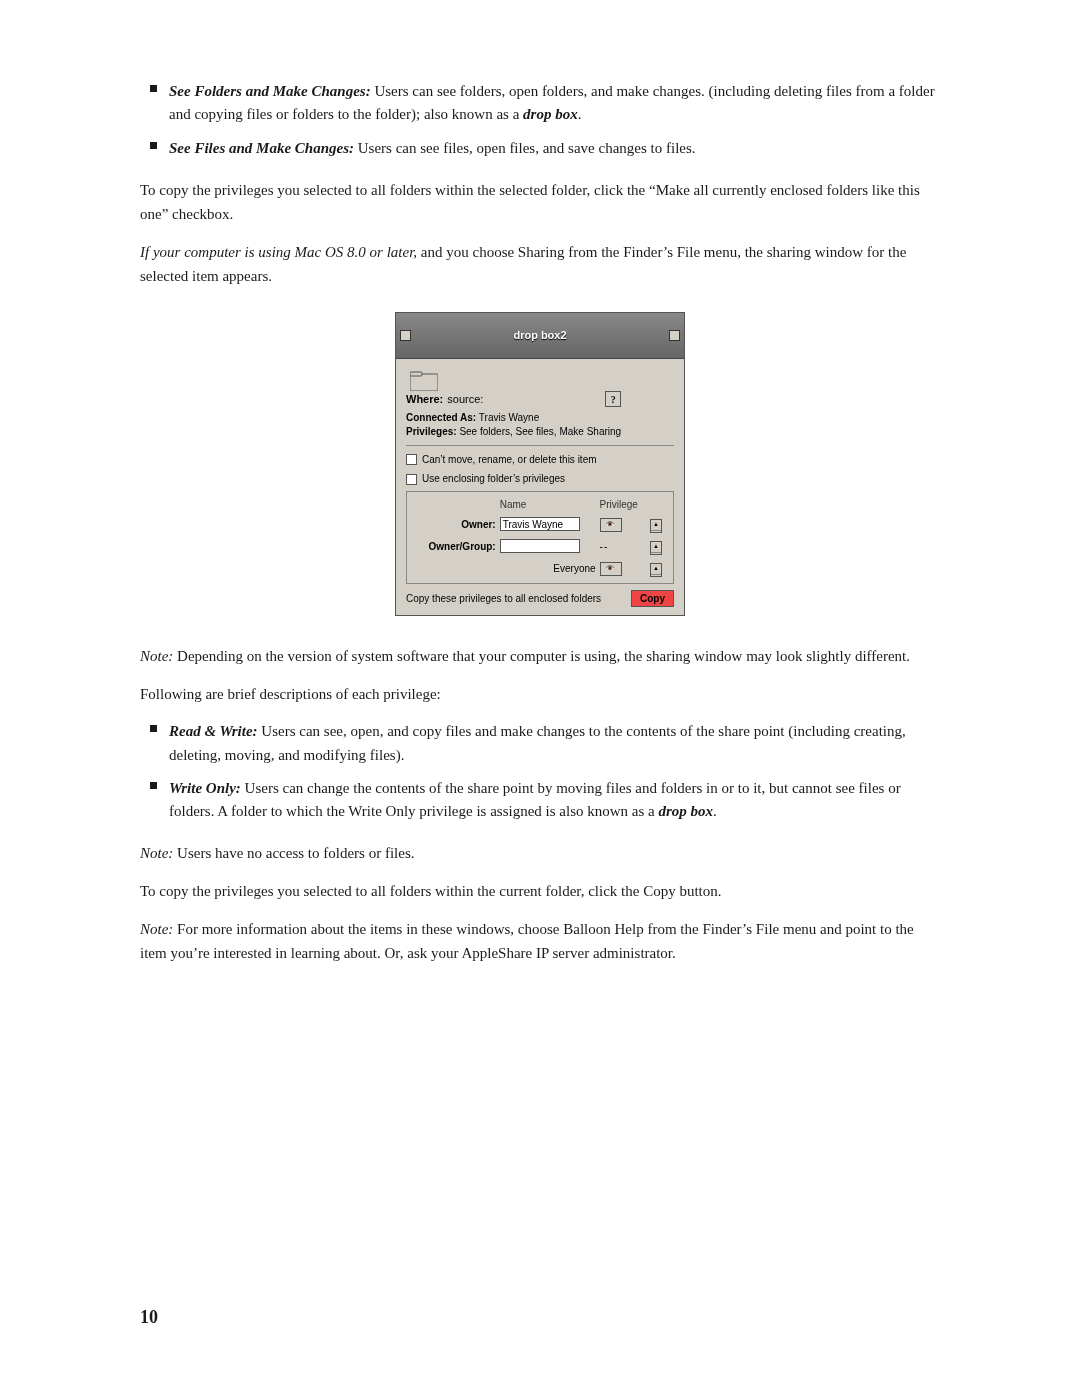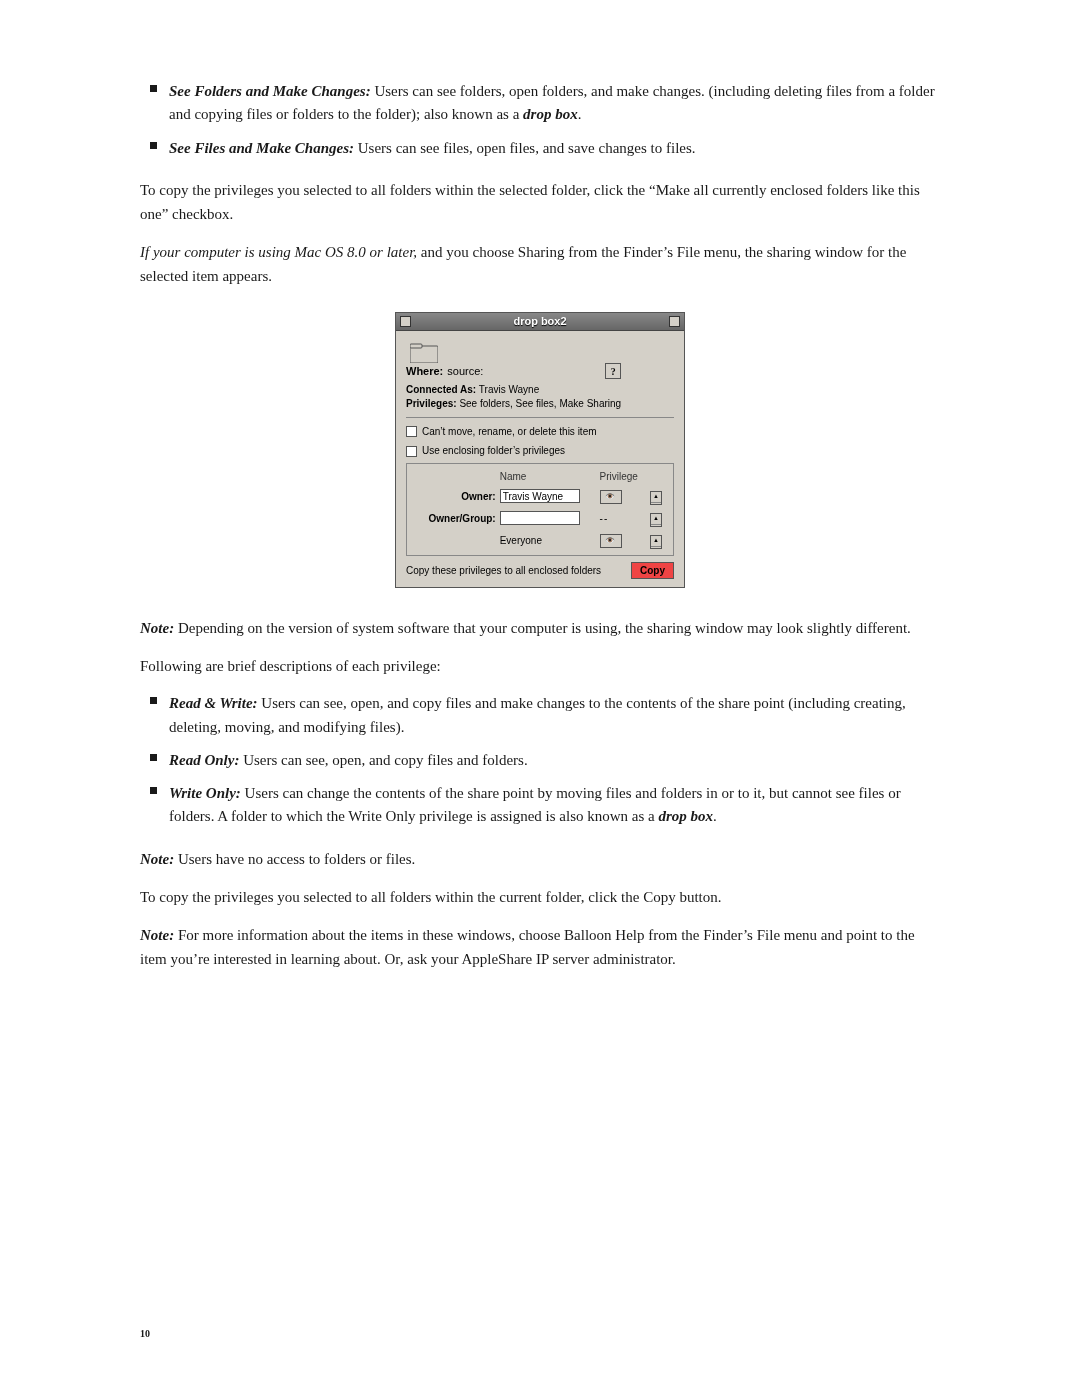--- a/index.html
+++ b/index.html
@@ -67,21 +67,21 @@
       background: #d4d0c8;
       font-family: 'Arial', sans-serif;
       font-size: 11px;
       color: #000;
     }
     .dialog-titlebar {
       display: flex;
       align-items: center;
       justify-content: center;
       background: linear-gradient(to bottom, #888, #666);
-      padding: 0 4px;
+      padding: 14px 4px;
       border-bottom: 1px solid #444;
     }
     .dialog-titlebar .close-box {
       width: 11px;
       height: 11px;
       border: 1px solid #333;
       background: #d4d0c8;
       display: flex;
       align-items: center;
       justify-content: center;
@@ -261,26 +261,26 @@
       padding: 2px 8px;
       cursor: pointer;
       font-family: Arial, sans-serif;
     }
     .dashes {
       font-size: 10px;
       letter-spacing: 1px;
     }
     .page-number {
       position: fixed;
-      bottom: 56px;
+      bottom: 65px;
       left: 140px;
-      font-size: 10px;
-      font-weight: bold;
-    }
-    .note-bold { font-weight: bold; font-style: italic; }
+      font-size: 18px;
+      font-weight: bold;
+    }
+    .note-bold { font-weight: normal; font-style: italic; }
   </style>
 </head>
 <body>
 
 <div class="page-content">
 
   <ul class="bullet-list">
     <li>
       <span class="bullet-square"></span>
       <span class="bullet-text">
@@ -380,21 +380,21 @@
               <td>
                 <div class="stepper">
                   <div class="stepper-up">▲</div>
                   <div class="stepper-down">▼</div>
                 </div>
               </td>
             </tr>
 
             <tr class="data-row">
               <td class="label-cell"></td>
-              <td style="text-align:left;">
+              <td style="text-align:right;">
                 <span>Everyone</span>
               </td>
               <td>
                 <span class="priv-icon">👁️</span>
               </td>
               <td>
                 <div class="stepper">
                   <div class="stepper-up">▲</div>
                   <div class="stepper-down">▼</div>
                 </div>
@@ -421,26 +421,20 @@
   <ul class="bullet-list">
     <li>
       <span class="bullet-square"></span>
       <span class="bullet-text">
         <span class="bold-italic">Read &amp; Write:</span><span>  Users can see, open, and copy files and make changes to the contents of the share point (including creating, deleting, moving, and modifying files).</span>
       </span>
     </li>
     <li>
       <span class="bullet-square"></span>
       <span class="bullet-text">
-        <span class="bold-italic">Read Only:</span><span>  Users can see, open, and copy files and folders.</span>
-      </span>
-    </li>
-    <li>
-      <span class="bullet-square"></span>
-      <span class="bullet-text">
         <span class="bold-italic">Write Only:</span><span>  Users can change the contents of the share point by moving files and folders in or to it, but cannot see files or folders. A folder to which the Write Only privilege is assigned is also known as a </span><span class="dropbox-bold">drop box</span><span>.</span>
       </span>
     </li>
   </ul>
 
   <p>
     <span class="note-bold">Note:</span><span>  Users have no access to folders or files.</span>
   </p>
 
   <p>To copy the privileges you selected to all folders within the current folder, click the Copy button.</p>

